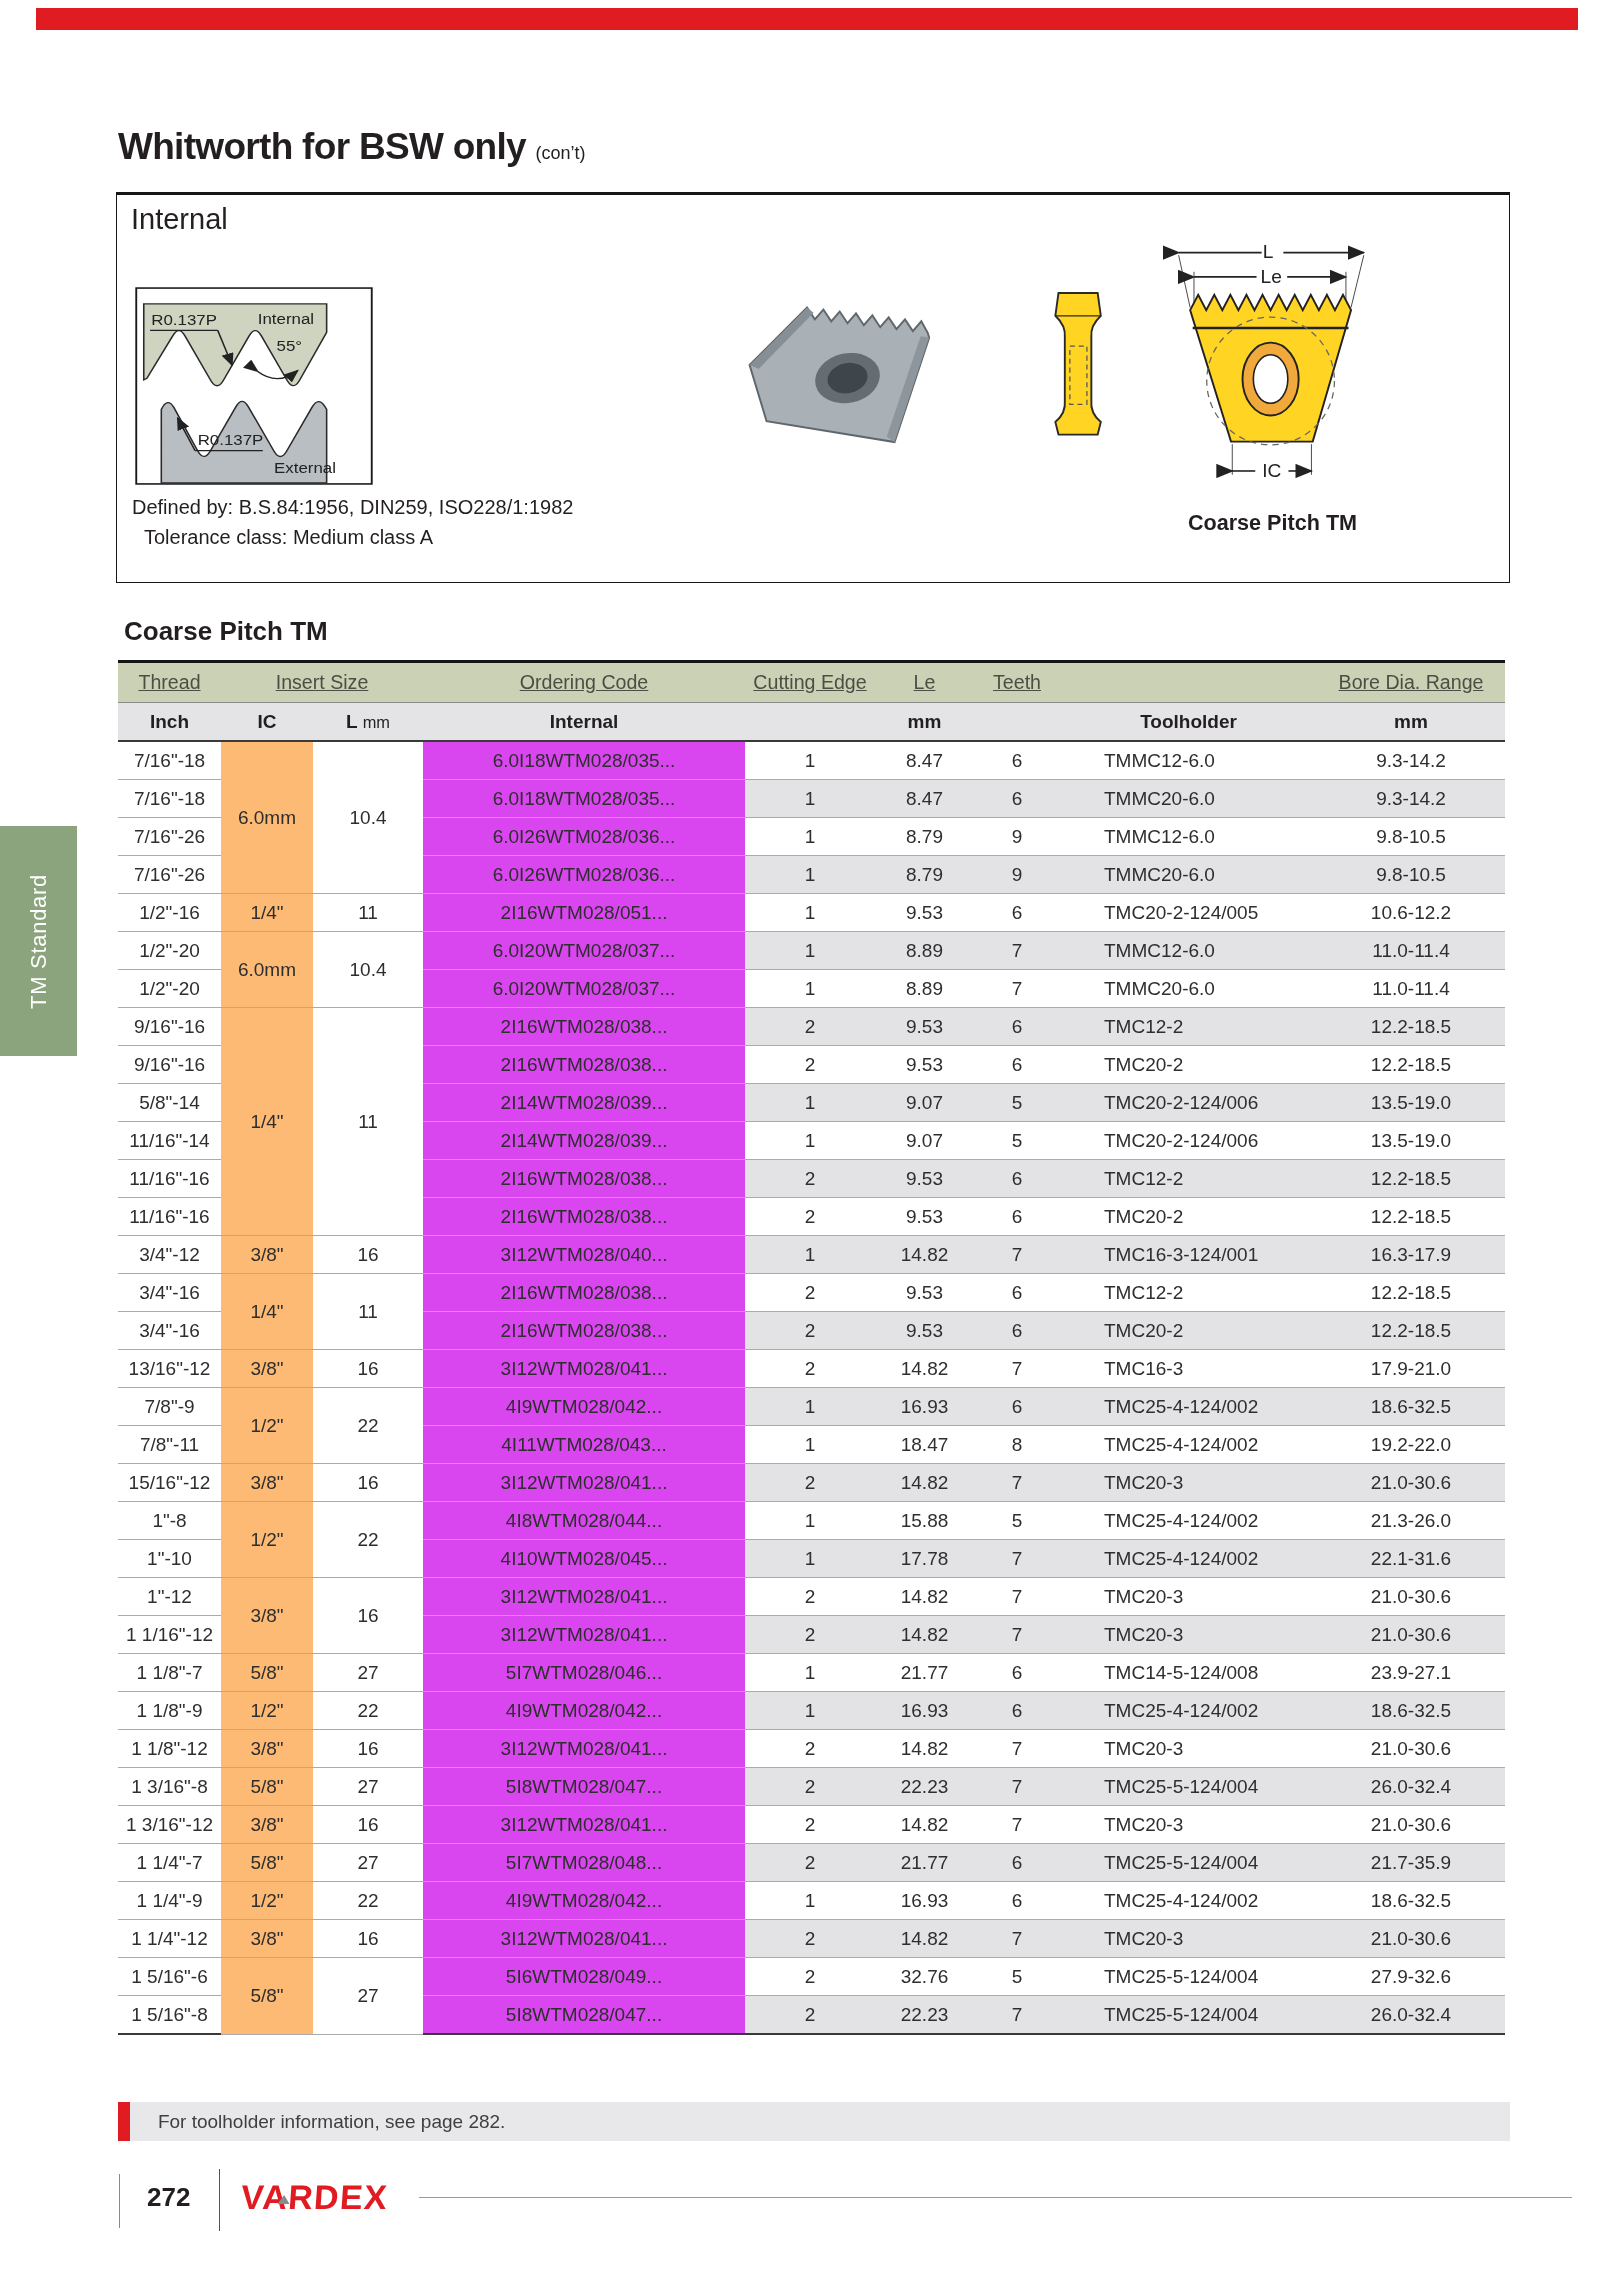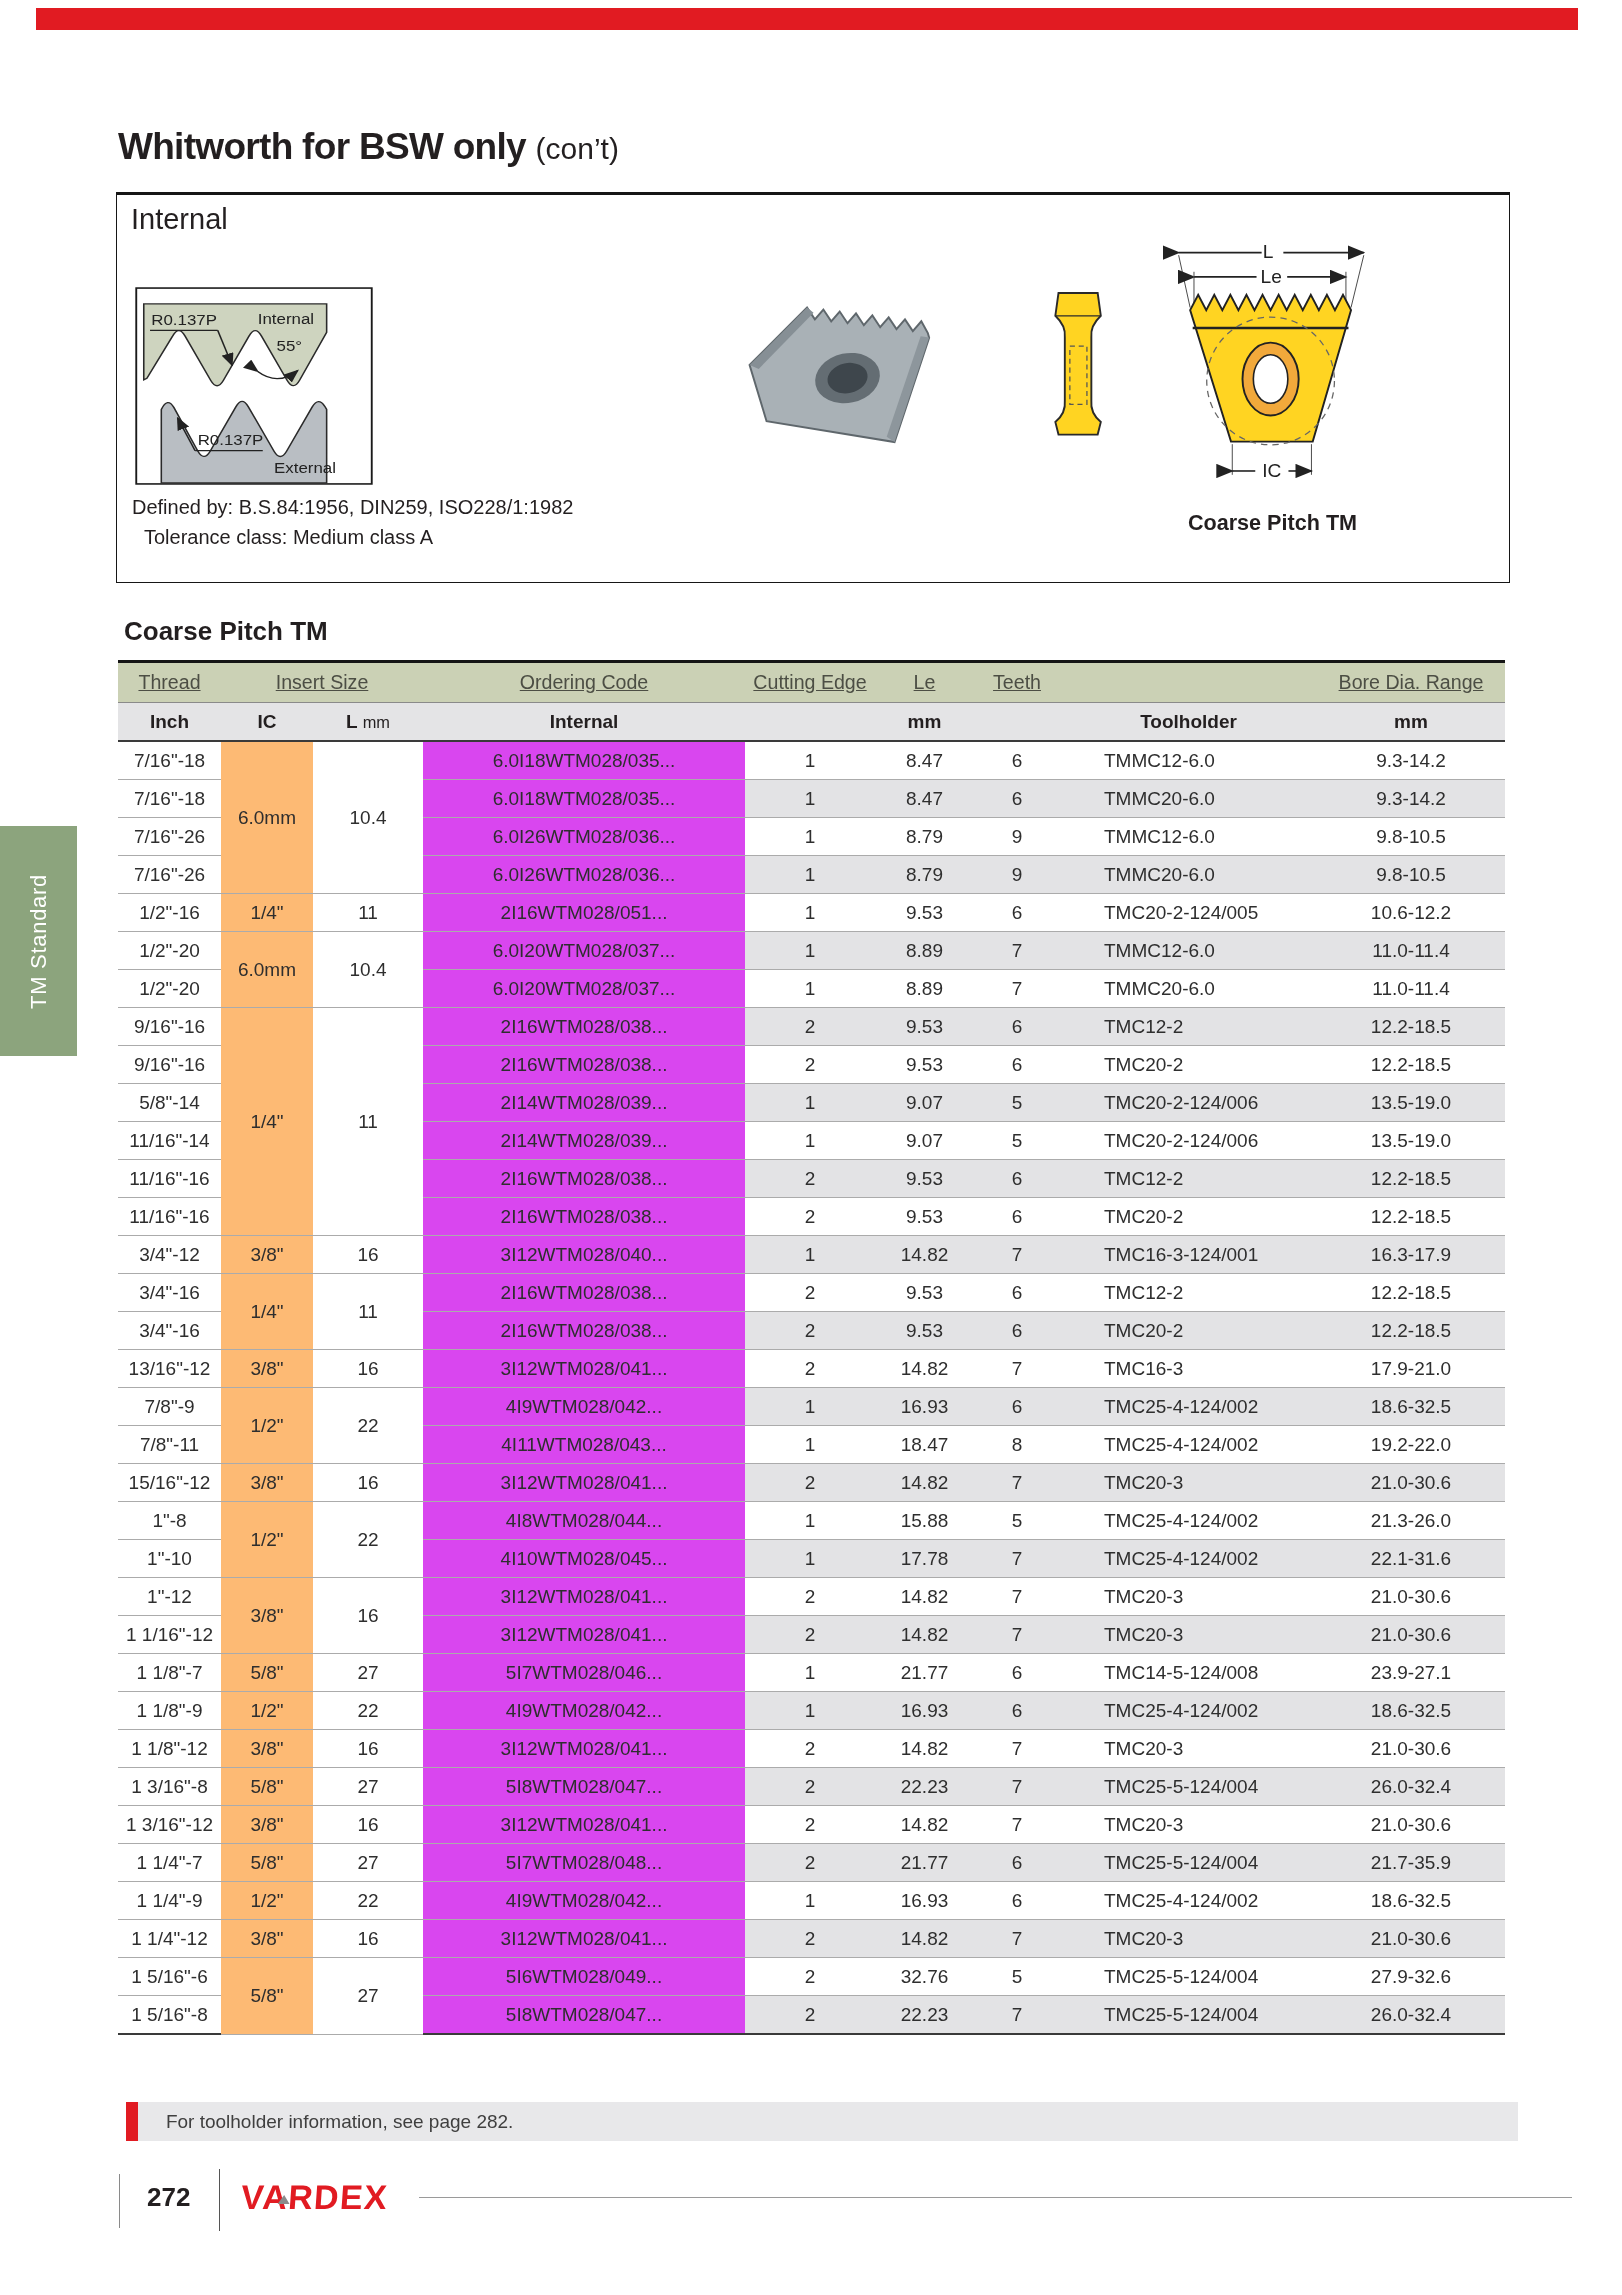--- a/index.html
+++ b/index.html
@@ -4,21 +4,21 @@
 <style>
   html,body{margin:0;padding:0;background:#fff;}
   body{width:1623px;height:2295px;position:relative;font-family:"Liberation Sans",sans-serif;color:#231f20;}
   .abs{position:absolute;}
 
   
   #topbar{left:36px;top:7.9px;width:1542px;height:22px;background:#e11b22;}
 
   
   #title{left:118px;top:126px;font-size:37px;font-weight:800;letter-spacing:-0.7px;}
-  #title .cont{font-size:30px;font-weight:400;letter-spacing:0;}
+  #title .cont{font-size:18px;font-weight:400;letter-spacing:0;}
 
   
   #infobox{left:116px;top:192px;width:1392px;height:387px;border:1.3px solid #161616;border-top:3.3px solid #161616;background:#fff;}
   #internal-heading{left:131px;top:203px;font-size:29px;font-weight:400;}
   #definedby{left:132px;top:496px;font-size:20px;}
   #tolerance{left:132px;top:526px;font-size:20px;margin-left:12px;}
   #insert-caption{left:1148px;top:510px;width:249px;text-align:center;font-size:21.6px;font-weight:700;}
 
   svg text{font-family:"Liberation Sans",sans-serif;}
 
@@ -38,21 +38,21 @@
   td.thread{background:#fff;}
   td.ic{background:#fdba74;margin-left:16px;}
   td.l{background:#fff;border-radius:22px;}
   td.code{background:#d946ef;}
   tr.even td.plain{background:#e3e3e5;}
   td.holder{text-align:left;padding-left:44px;}
   tr.group-start td{border-top:1.3px solid #6f6f6f;}
   tbody tr:last-child td{border-bottom:2px solid #3a3a3a;}
 
   
-  #footnote{left:126px;top:2102px;width:1392px;height:39px;display:flex;}
+  #footnote{left:118px;top:2102px;width:1392px;height:39px;display:flex;}
   #footnote .red{width:12.4px;background:#e11b22;}
   #footnote .bar{flex:1;background:#e8e8ea;display:flex;align-items:center;padding-left:27.5px;font-size:19px;color:#3f3f3f;}
   #vline1{left:119px;top:2174px;width:1.3px;height:54px;background:#8a8a8a;}
   #pagenum{left:139px;top:2182px;font-size:26px;font-weight:700;margin-left:8px;}
   #vline2{left:219px;top:2169px;width:1.3px;height:62px;background:#555;}
   #logo{left:241px;top:2178px;font-size:34px;font-weight:800;color:#e11b22;letter-spacing:1.3px;transform:skewX(-4deg);}
   #logo .tri{position:absolute;left:37px;top:17px;width:0;height:0;border-left:6.5px solid transparent;border-right:6.5px solid transparent;border-bottom:9.8px solid #8a8a8a;}
   #hline{left:419px;top:2197px;width:1153px;height:1.3px;background:#9a9a9a;}
 </style>
 </head>

